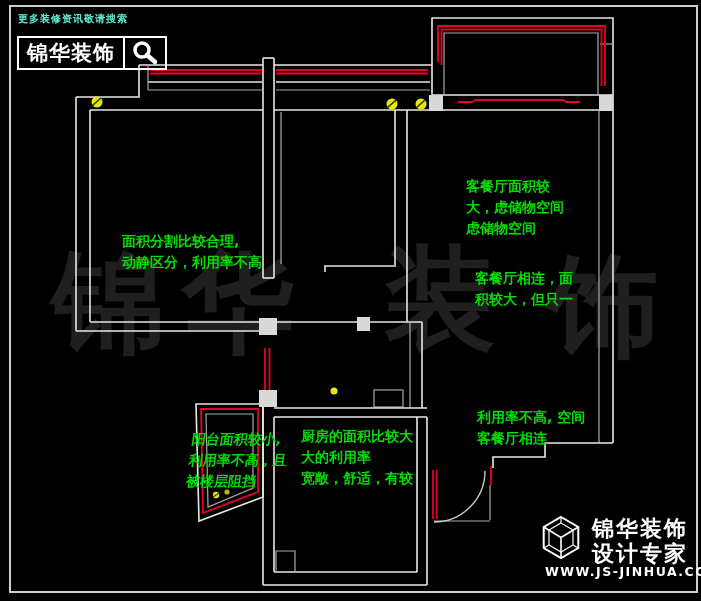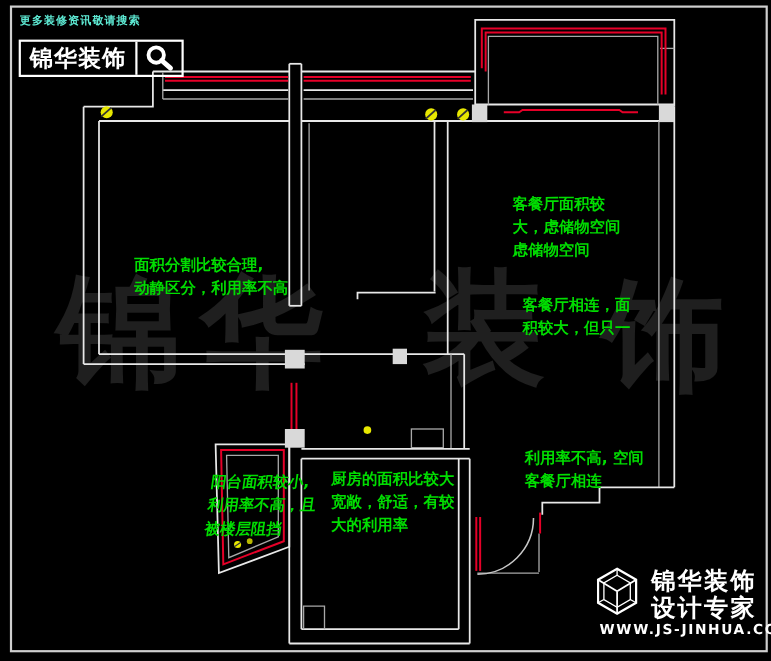--- a/index.html
+++ b/index.html
@@ -172,22 +172,22 @@
     <div>利用率不高, 空间</div>
     <div>客餐厅相连</div>
   </div>
   <div class="note skew" style="left:189px;top:429px">
     <div>阳台面积较小,</div>
     <div>利用率不高，且</div>
     <div>被楼层阻挡</div>
   </div>
   <div class="note" style="left:301px;top:426px">
     <div>厨房的面积比较大</div>
+    <div>大的利用率</div>
     <div>宽敞，舒适，有较</div>
-    <div>大的利用率</div>
   </div>
 
   <div class="slogan">更多装修资讯敬请搜索</div>
   <div class="brandbox">
     <span class="txt">锦华装饰</span>
     <span class="sep"></span>
     <span class="mag">
       <svg width="28" height="26">
         <circle cx="11" cy="10" r="7" stroke="#fff" stroke-width="3.5" fill="none"></circle>
         <line x1="16" y1="15" x2="24" y2="22" stroke="#fff" stroke-width="4.5" stroke-linecap="round"></line>

